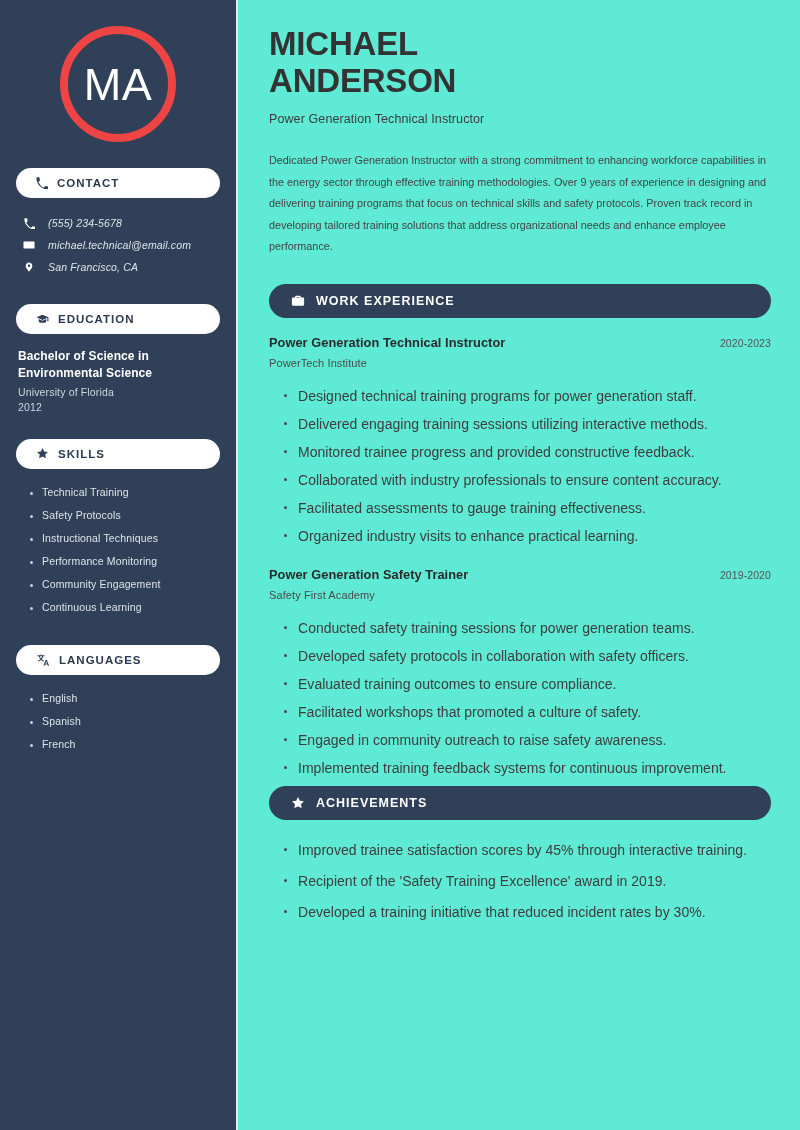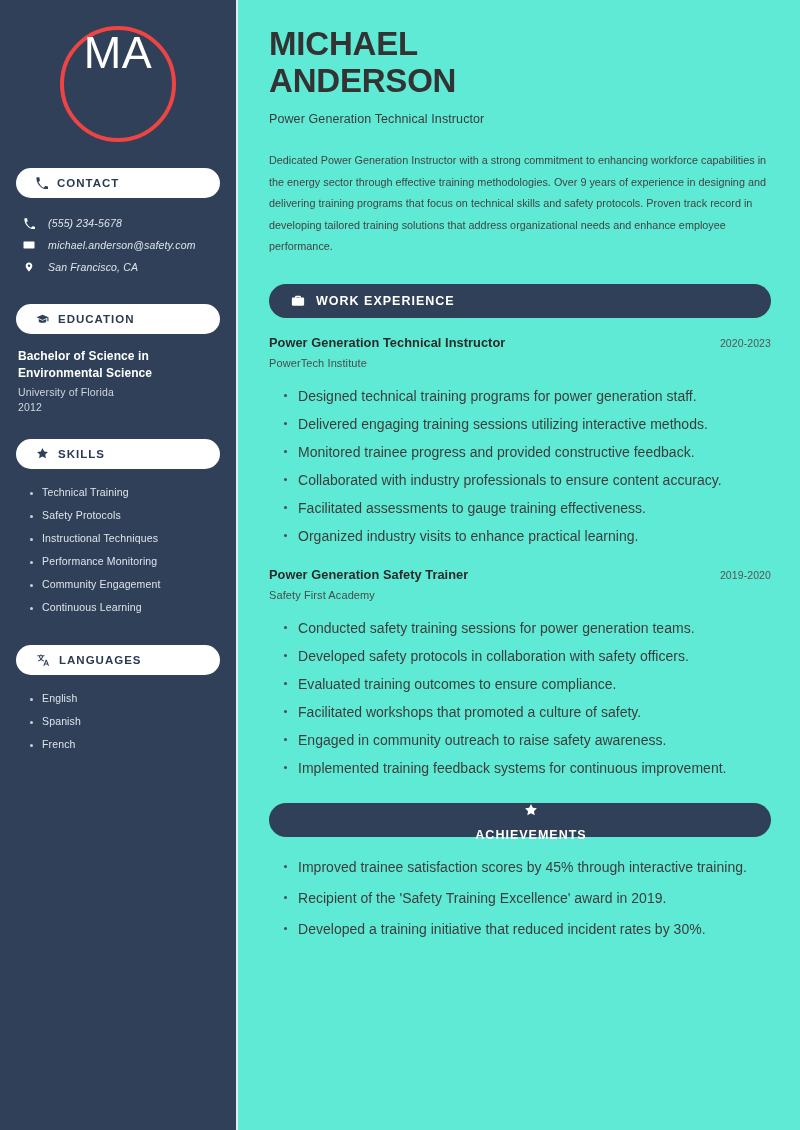--- a/index.html
+++ b/index.html
@@ -34,23 +34,23 @@
 
   .avatar-wrap {
     display: flex;
     justify-content: center;
     padding-top: 26px;
   }
   .avatar {
     width: 116px;
     height: 116px;
     border-radius: 50%;
-    border: 4px solid #ef4444;
-    display: flex;
-    align-items: flex-start;
+    border: 8px solid #ef4444;
+    display: flex;
+    align-items: center;
     justify-content: center;
   }
   .avatar-initials {
     font-size: 45px;
     font-weight: 400;
     letter-spacing: 0.5px;
     color: #ffffff;
     line-height: 1;
   }
 
@@ -211,21 +211,21 @@
     content: "";
     position: absolute;
     left: 0;
     top: 12px;
     width: 3px;
     height: 3px;
     border-radius: 50%;
     background: #4a4a4a;
   }
 
-  .achv-bar { margin-top: 21px; flex-direction: column; }
+  .achv-bar { margin-top: 4px; }
   .achv-list { margin-top: 15px; }
   .achv-list li { padding: 7.5px 0 7.5px 14px; }
   .achv-list li::before { top: 13.5px; }
 
   svg { display: block; }
 </style>
 </head>
 <body>
 
 <div class="page">
@@ -255,21 +255,21 @@
           </svg>
         </span>
         <span>(555) 234-5678</span>
       </div>
       <div class="contact-item">
         <span class="ico">
           <svg width="12" height="12" viewBox="0 0 24 24" fill="#ffffff">
             <path d="M2 5h20c.6 0 1 .4 1 1v12c0 .6-.4 1-1 1H2c-.6 0-1-.4-1-1V6c0-.6.4-1 1-1zm10 8L3.2 6.8h17.6L12 13z"></path>
           </svg>
         </span>
-        <span>michael.anderson@safety.com</span>
+        <span>michael.technical@email.com</span>
       </div>
       <div class="contact-item">
         <span class="ico">
           <svg width="10" height="12" viewBox="0 0 24 24" fill="#ffffff">
             <path d="M12 1C7.6 1 4 4.6 4 9c0 6 8 14 8 14s8-8 8-14c0-4.4-3.6-8-8-8zm0 11a3 3 0 110-6 3 3 0 010 6z"></path>
           </svg>
         </span>
         <span>San Francisco, CA</span>
       </div>
     </div>

